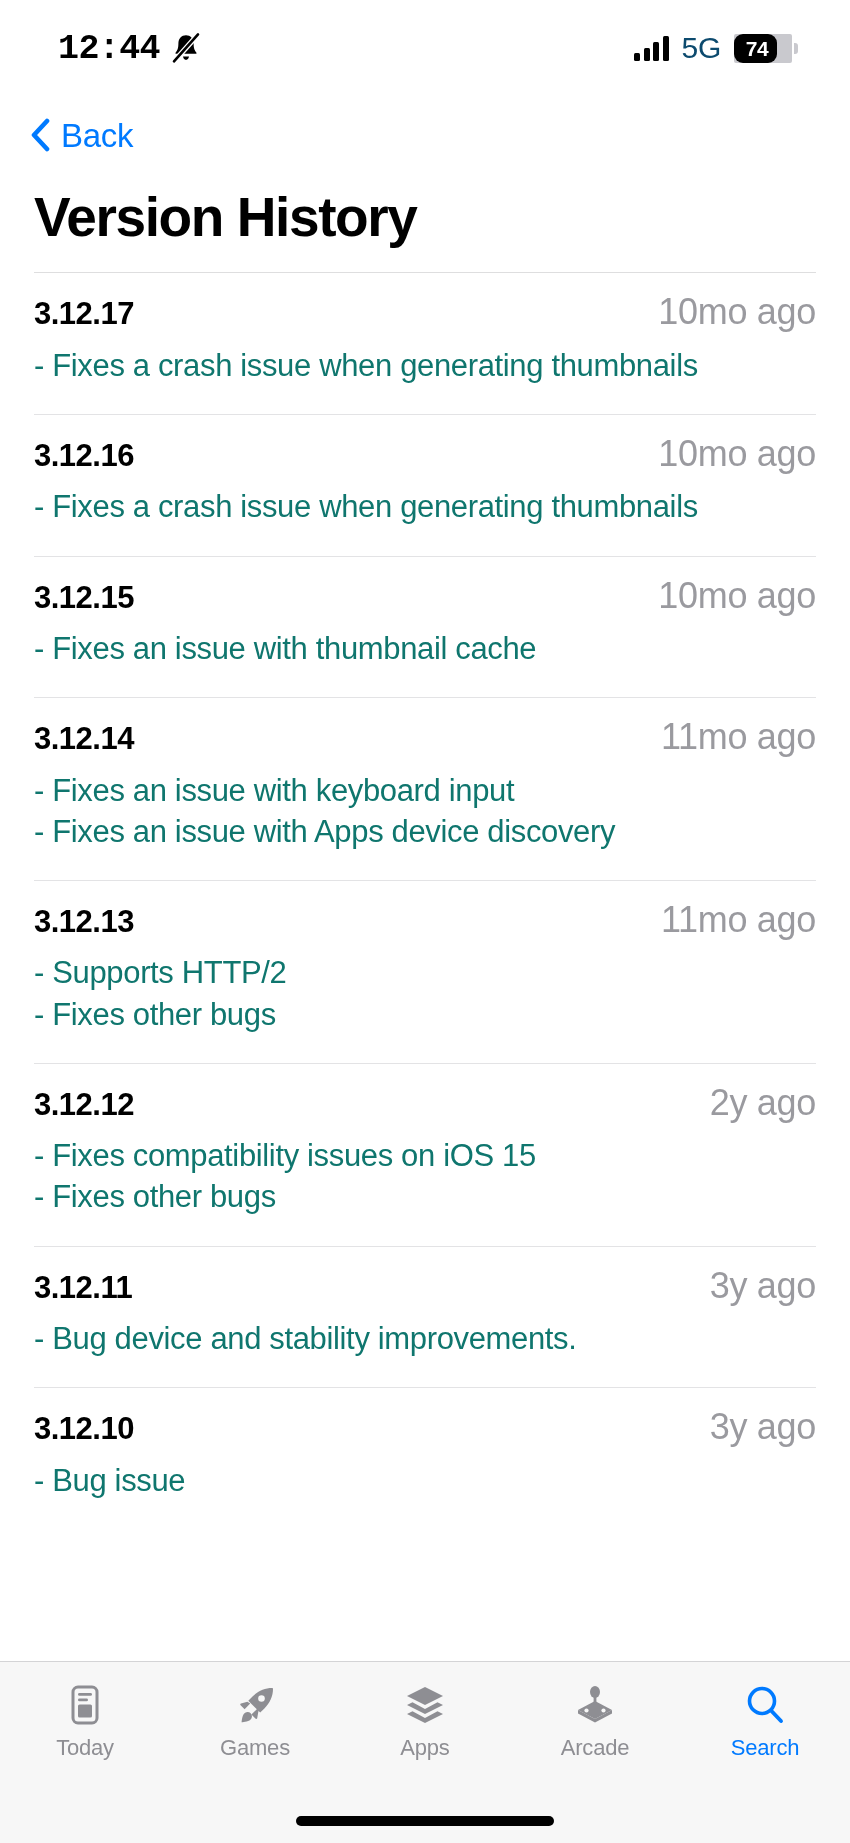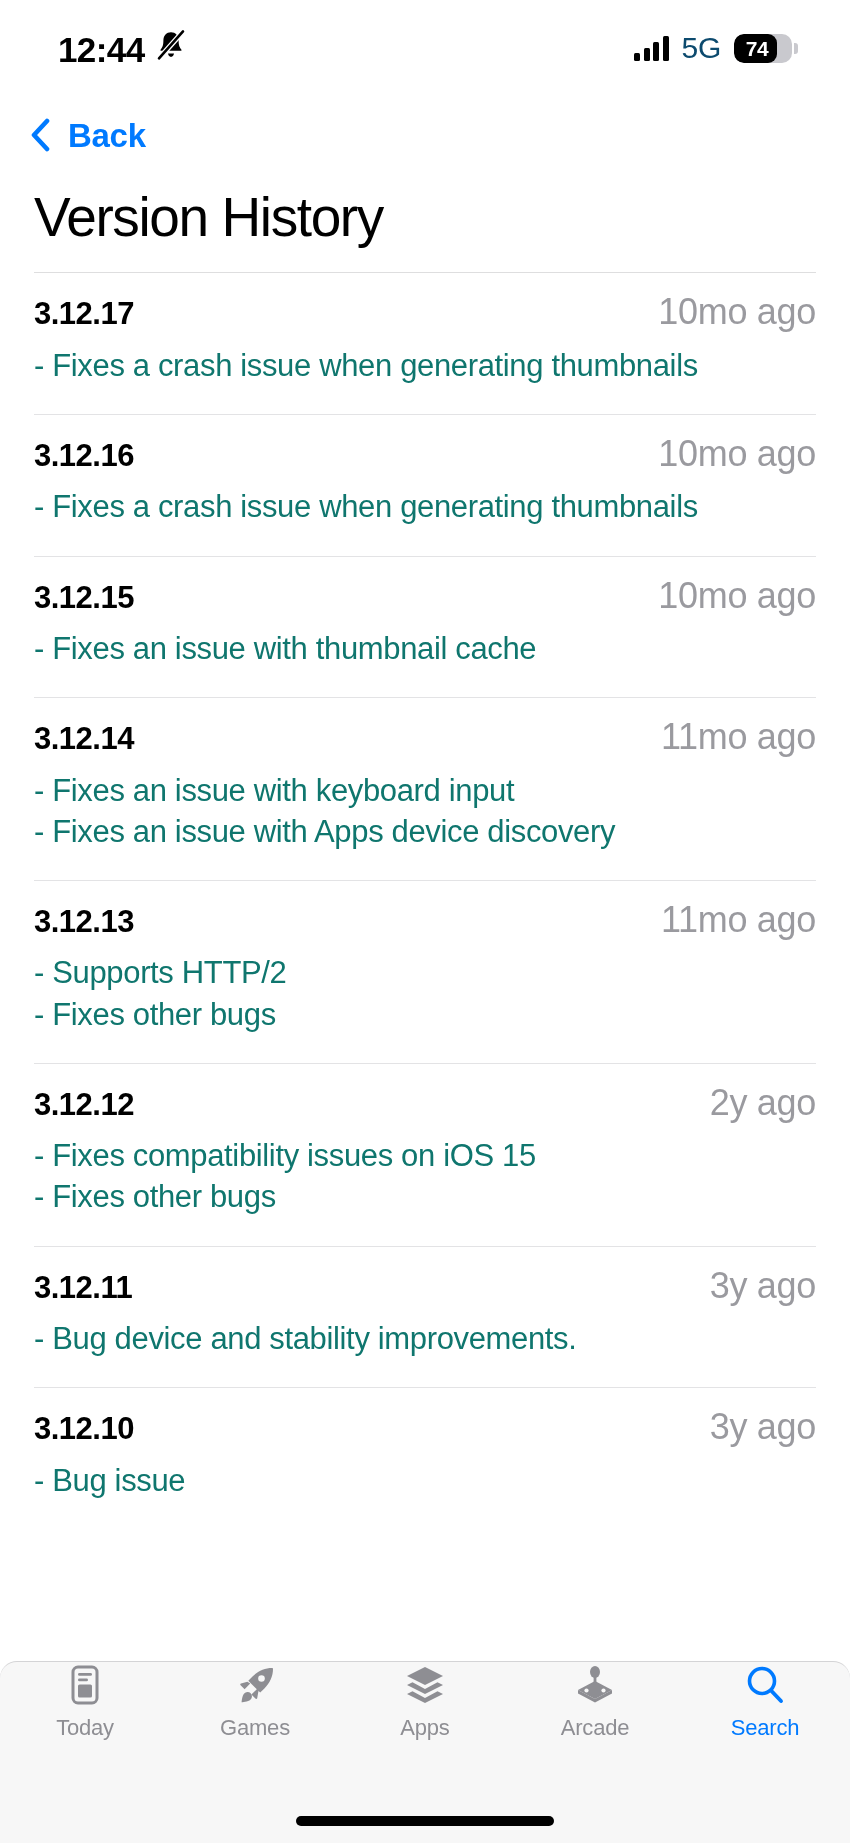--- a/index.html
+++ b/index.html
@@ -27,22 +27,23 @@
     height: 96px;
     flex: 0 0 96px;
     display: flex;
     align-items: center;
     justify-content: space-between;
     padding: 0 52px 0 58px;
     position: relative;
   }
   .status-left {
     display: flex;
-    align-items: flex-start;
+    align-items: center;
     gap: 11px;
+    font-family: Liberation Mono, monospace;
   }
   .status-time {
     font-size: 35px;
     font-weight: 700;
     color: #000;
     letter-spacing: -0.6px;
     line-height: 1;
     padding-top: 3px;
   }
   .bell-muted {
@@ -78,21 +79,21 @@
     font-weight: 500;
     color: #0c4a6e;
     letter-spacing: -0.3px;
     line-height: 1;
   }
 
   .battery {
     position: relative;
     width: 58px;
     height: 29px;
-    border-radius: 10px;
+    border-radius: 2px;
     background: #c9c9ce;
     overflow: hidden;
     display: flex;
     align-items: center;
   }
   .battery-fill {
     position: absolute;
     left: 0; top: 0; bottom: 0;
     width: 74%;
     background: #000;
@@ -121,44 +122,43 @@
 
   
   .nav-bar {
     flex: 0 0 auto;
     padding: 18px 0 0 24px;
     height: 68px;
   }
   .back-button {
     display: inline-flex;
     align-items: center;
-    gap: 18px;
+    gap: 11px;
     cursor: pointer;
     background: none;
     border: none;
     padding: 4px 6px;
-    font-weight: bold;
   }
   .chevron-left {
     width: 20px;
     height: 34px;
     display: block;
   }
   .back-label {
     font-size: 33px;
     color: #007aff;
     letter-spacing: -0.3px;
     line-height: 1;
   }
 
   
   .page-title {
     flex: 0 0 auto;
     font-size: 55px;
-    font-weight: 400;
+    font-weight: 700;
     letter-spacing: -1.4px;
     color: #000;
     padding: 24px 34px 26px 34px;
     line-height: 1.06;
   }
 
   
   .version-list {
     flex: 1 1 auto;
     overflow: hidden;
@@ -197,21 +197,21 @@
   }
 
   
   .tab-bar {
     flex: 0 0 auto;
     height: 182px;
     background: #f7f7f7;
     border-top: 1px solid #d4d4d6;
     display: flex;
     align-items: flex-start;
-    border-radius: 17px;
+    padding-top: 20px;
   }
   .tab-item {
     flex: 1 1 0;
     display: flex;
     flex-direction: column;
     align-items: center;
     gap: 9px;
     cursor: pointer;
     background: none;
     border: none;

